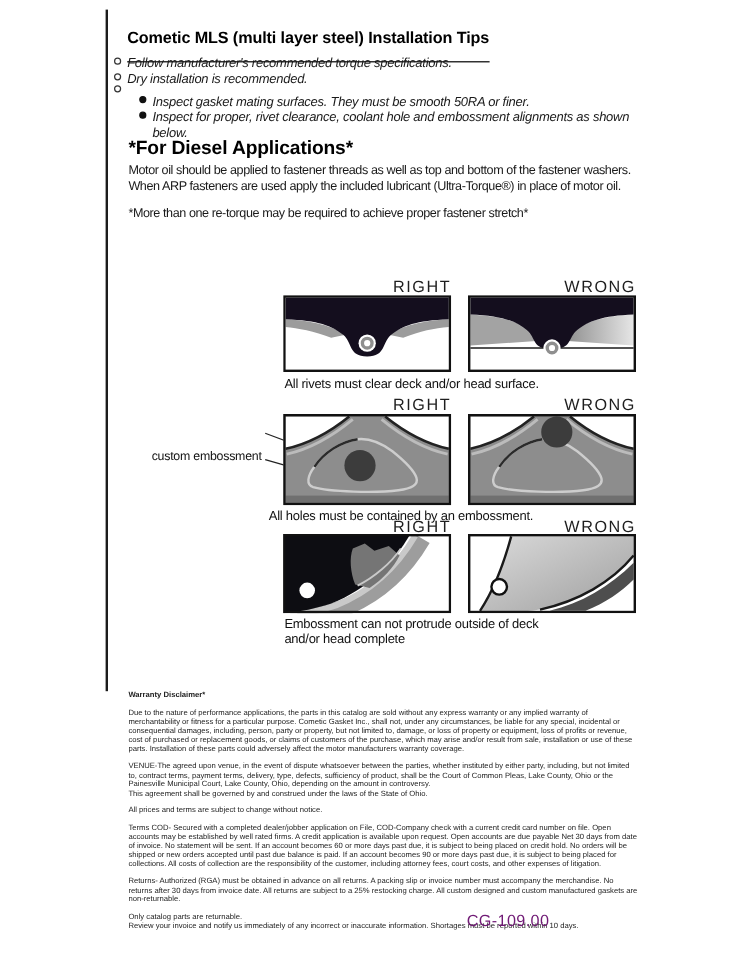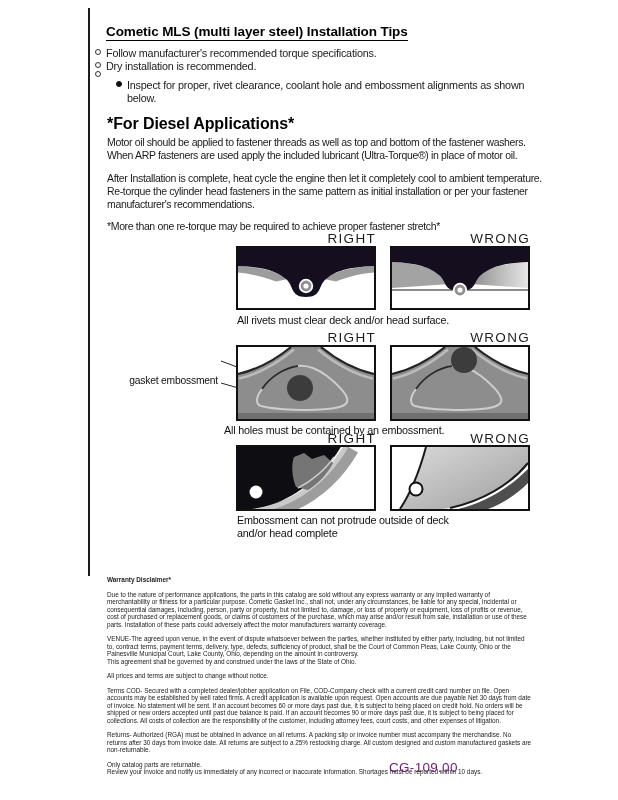--- a/index.html
+++ b/index.html
@@ -5,23 +5,23 @@
   html,body{margin:0;padding:0;background:#ffffff;}
   .page{
     position:relative;width:618px;height:800px;background:#ffffff;overflow:hidden;
     font-family:"Liberation Sans", sans-serif;color:#1a1a1a;
   }
   .vrule{position:absolute;left:88px;top:8px;width:1.5px;height:568px;background:#1c1c1c;}
   .title{
     position:absolute;left:106px;top:24px;font-size:13.5px;font-weight:bold;color:#000;
     letter-spacing:-0.1px;
   }
-  .title span{display:inline-block;border-bottom:1.5px solid #000;padding-bottom:1px;}
+  .title span{display:inline-block;border-bottom:1.5px solid #000;padding-bottom:12px;}
   .tips{position:absolute;left:95px;top:47px;width:450px;font-size:10.8px;line-height:13px;letter-spacing:-0.2px;}
-  .b-line{display:flex;align-items:baseline;}
+  .b-line{display:flex;align-items:baseline;font-style:italic;}
   .marker{flex:0 0 auto;display:inline-block;width:4px;height:4px;border-radius:50%;margin-right:5px;position:relative;top:-2px;}
   .ring{border:1px solid #333;background:transparent;}
   .dot{background:#111;border:1px solid #111;}
   .subtips{margin-left:21px;}
   .diesel{position:absolute;left:107px;top:117px;width:440px;font-size:10.5px;line-height:13.2px;letter-spacing:-0.35px;}
   .diesel h2{margin:0 0 6px 0;font-size:16px;font-weight:bold;letter-spacing:-0.1px;color:#000;}
   .diesel p{margin:0 0 9px 0;}
   .dg-labels{position:absolute;left:236px;width:294px;display:flex;justify-content:space-between;}
   .dg-labels span{display:inline-block;width:140px;text-align:right;font-size:13.5px;letter-spacing:1.3px;color:#1e1e1e;}
   .dg-row{position:absolute;left:236px;width:294px;display:flex;justify-content:space-between;}
@@ -53,29 +53,32 @@
     <div class="b-line">
       <span class="marker ring"></span>
       <span>Dry installation is recommended.</span>
     </div>
     <div class="b-line">
       <span class="marker ring"></span>
     </div>
     <div class="subtips">
       <div class="b-line">
         <span class="marker dot"></span>
+        <span>Inspect gasket mating surfaces.  They must be smooth 50RA or finer.</span>
+      </div>
+      <div class="b-line">
+        <span class="marker dot"></span>
         <span>Inspect for proper, rivet clearance, coolant hole and embossment alignments as shown below.</span>
       </div>
     </div>
   </div>
 
   <div class="diesel">
     <h2>*For Diesel Applications*</h2>
     <p>Motor oil should be applied to fastener threads as well as top and bottom of the fastener washers. When ARP fasteners are used apply the included lubricant (Ultra-Torque®) in place of motor oil.</p>
-    <p>After Installation is complete, heat cycle the engine then let it completely cool to ambient temperature. Re-torque the cylinder head fasteners in the same pattern as initial installation or per your fastener manufacturer's recommendations.</p>
     <p>*More than one re-torque may be required to achieve proper fastener stretch*</p>
   </div>
 
   <div class="dg-labels" style="top:231px;">
     <span>RIGHT</span>
     <span>WRONG</span>
   </div>
   <div class="dg-row" style="top:246px;">
     <svg width="140" height="64" viewBox="0 0 140 64">
       <rect width="140" height="64" fill="#ffffff"></rect>
@@ -104,21 +107,21 @@
       <rect x="1" y="1" width="138" height="62" fill="none" stroke="#111111" stroke-width="2"></rect>
     </svg>
   </div>
   <div class="caption" style="left:237px;top:314px;">All rivets must clear deck and/or head surface.</div>
 
   <div class="dg-labels" style="top:330px;">
     <span>RIGHT</span>
     <span>WRONG</span>
   </div>
   <div class="ann" style="left:100px;top:375px;width:118px;">
-    <div>gasket embossment</div>
+    <div>custom embossment</div>
   </div>
   <svg class="leader" width="220" height="70" viewBox="0 0 220 70">
     <line x1="121" y1="21" x2="193" y2="48" stroke="#222" stroke-width="1"></line>
     <line x1="121" y1="43" x2="166" y2="56" stroke="#222" stroke-width="1"></line>
   </svg>
   <div class="dg-row" style="top:345px;">
     <svg width="140" height="76" viewBox="0 0 140 76">
       <rect width="140" height="76" fill="#8d8d8d"></rect>
       <path d="M2,2 V29 C20,25 39,15 55,2 Z" fill="#ffffff"></path>
       <path d="M2,29 C20,25 39,15 55,2" fill="none" stroke="#222222" stroke-width="2.2"></path>

